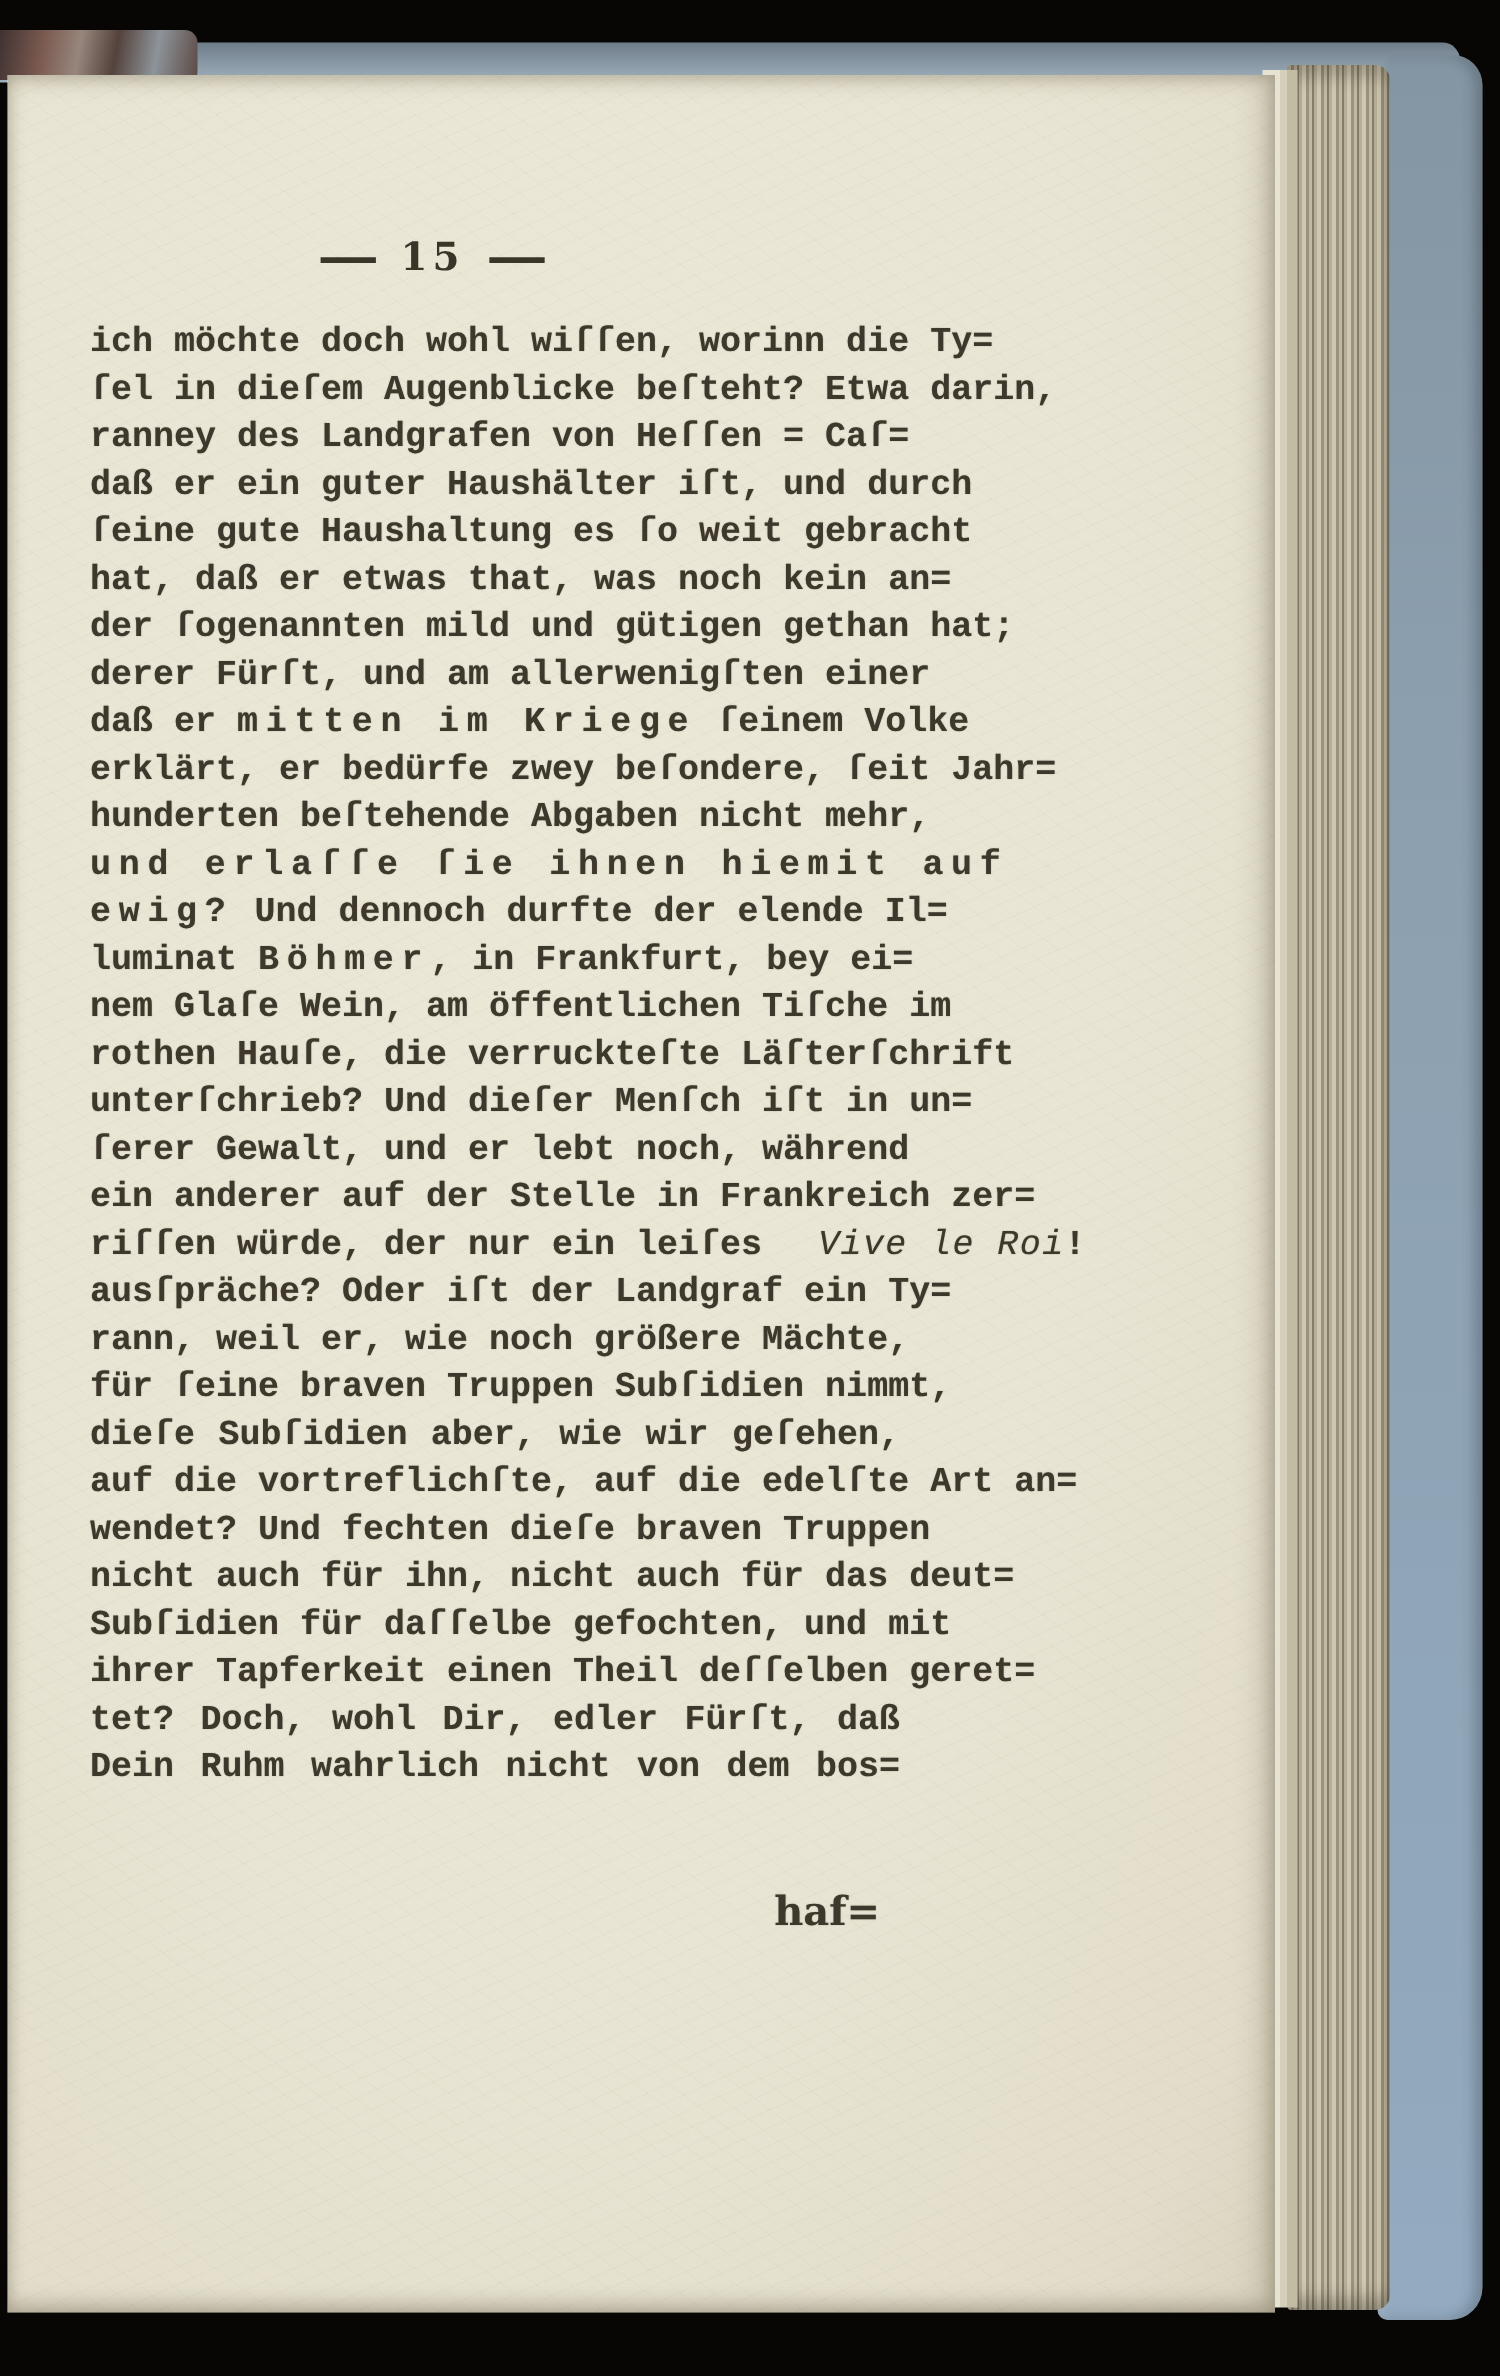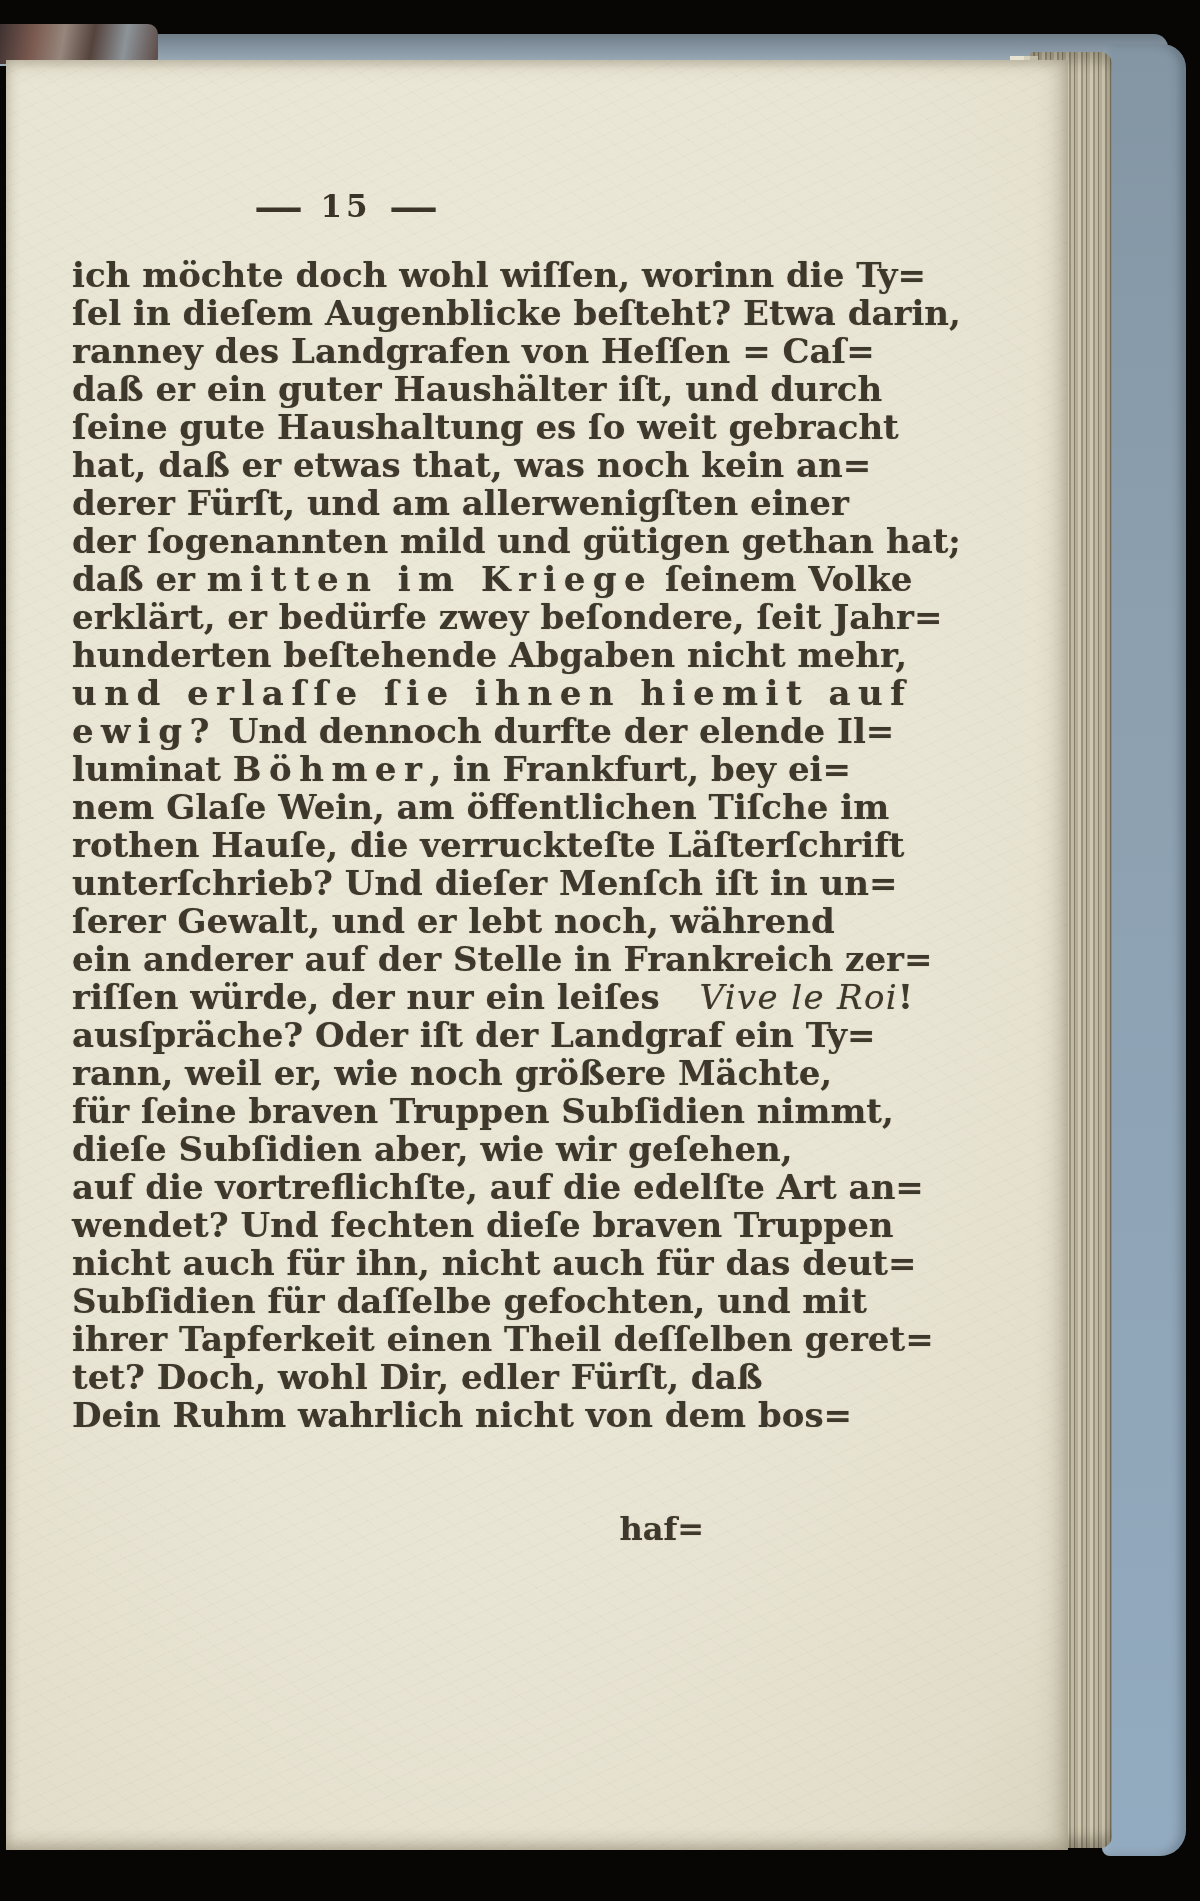--- a/index.html
+++ b/index.html
@@ -58,21 +58,20 @@
     position: absolute; left: 6px; top: 60px;
     width: 1014px; height: 1790px;
     background:
       repeating-linear-gradient(37deg, rgba(150,140,110,0.045) 0 1px, transparent 1px 16px),
       repeating-linear-gradient(-24deg, rgba(120,110,90,0.04) 0 1px, transparent 1px 13px),
       radial-gradient(ellipse at 42% 30%, #ece8d8 0%, #e9e5d4 55%, #e2ddca 88%, #d9d4bf 100%);
     box-shadow:
       inset -10px 0 22px rgba(110,100,78,.28),
       inset 0 -6px 14px rgba(110,100,78,.30),
       inset 0 5px 10px rgba(110,100,78,.18);
-    padding-left: 48px;
   }
 
   .header {
     position: absolute; left: 60px; top: 122px;
     width: 560px; height: 48px;
     text-align: center;
     color: #3b3428;
     font-weight: bold;
     font-size: 31px;
     line-height: 48px;
@@ -82,21 +81,22 @@
     transform: scaleX(1.6) scaleY(1.25);
     margin: 0 26px;
   }
   .header .pagenum { letter-spacing: 4px; }
 
   .textblock {
     position: absolute; left: 66px; top: 196px;
     width: 648px;
     color: #3e372b;
     font-weight: bold;
-    font-size: 34px;
+    font-size: 28px;
+    font-family: Liberation Mono, monospace;
   }
   .textblock .line {
     height: 38px;
     line-height: 38px;
     text-align: justify;
     text-align-last: justify;
     white-space: nowrap;
     text-shadow: 0 0 1px rgba(62,55,43,.45);
   }
   .sp { letter-spacing: 0.22em; }
@@ -128,22 +128,22 @@
       <span class="dash">—</span><span class="pagenum">15</span><span class="dash">—</span>
     </div>
 
     <div class="textblock">
         <div class="line"><span>ich möchte doch wohl wiſſen, worinn die Ty=</span></div>
         <div class="line"><span>ſel in dieſem Augenblicke beſteht? Etwa darin,</span></div>
         <div class="line"><span>ranney des Landgrafen von Heſſen = Caſ=</span></div>
         <div class="line"><span>daß er ein guter Haushälter iſt, und durch</span></div>
         <div class="line"><span>ſeine gute Haushaltung es ſo weit gebracht</span></div>
         <div class="line"><span>hat, daß er etwas that, was noch kein an=</span></div>
+        <div class="line"><span>der ſogenannten mild und gütigen gethan hat;</span></div>
         <div class="line"><span>derer Fürſt, und am allerwenigſten einer</span></div>
-        <div class="line"><span>der ſogenannten mild und gütigen gethan hat;</span></div>
         <div class="line"><span>daß er </span><span class="sp">mitten im Kriege</span><span> ſeinem Volke</span></div>
         <div class="line"><span>erklärt, er bedürfe zwey beſondere, ſeit Jahr=</span></div>
         <div class="line"><span>hunderten beſtehende Abgaben nicht mehr,</span></div>
         <div class="line"><span class="sp">und erlaſſe ſie ihnen hiemit auf</span></div>
         <div class="line"><span class="sp">ewig?</span><span> Und dennoch durfte der elende Il=</span></div>
         <div class="line"><span>luminat </span><span class="sp">Böhmer</span><span>, in Frankfurt, bey ei=</span></div>
         <div class="line"><span>nem Glaſe Wein, am öffentlichen Tiſche im</span></div>
         <div class="line"><span>rothen Hauſe, die verruckteſte Läſterſchrift</span></div>
         <div class="line"><span>unterſchrieb? Und dieſer Menſch iſt in un=</span></div>
         <div class="line"><span>ſerer Gewalt, und er lebt noch, während</span></div>

